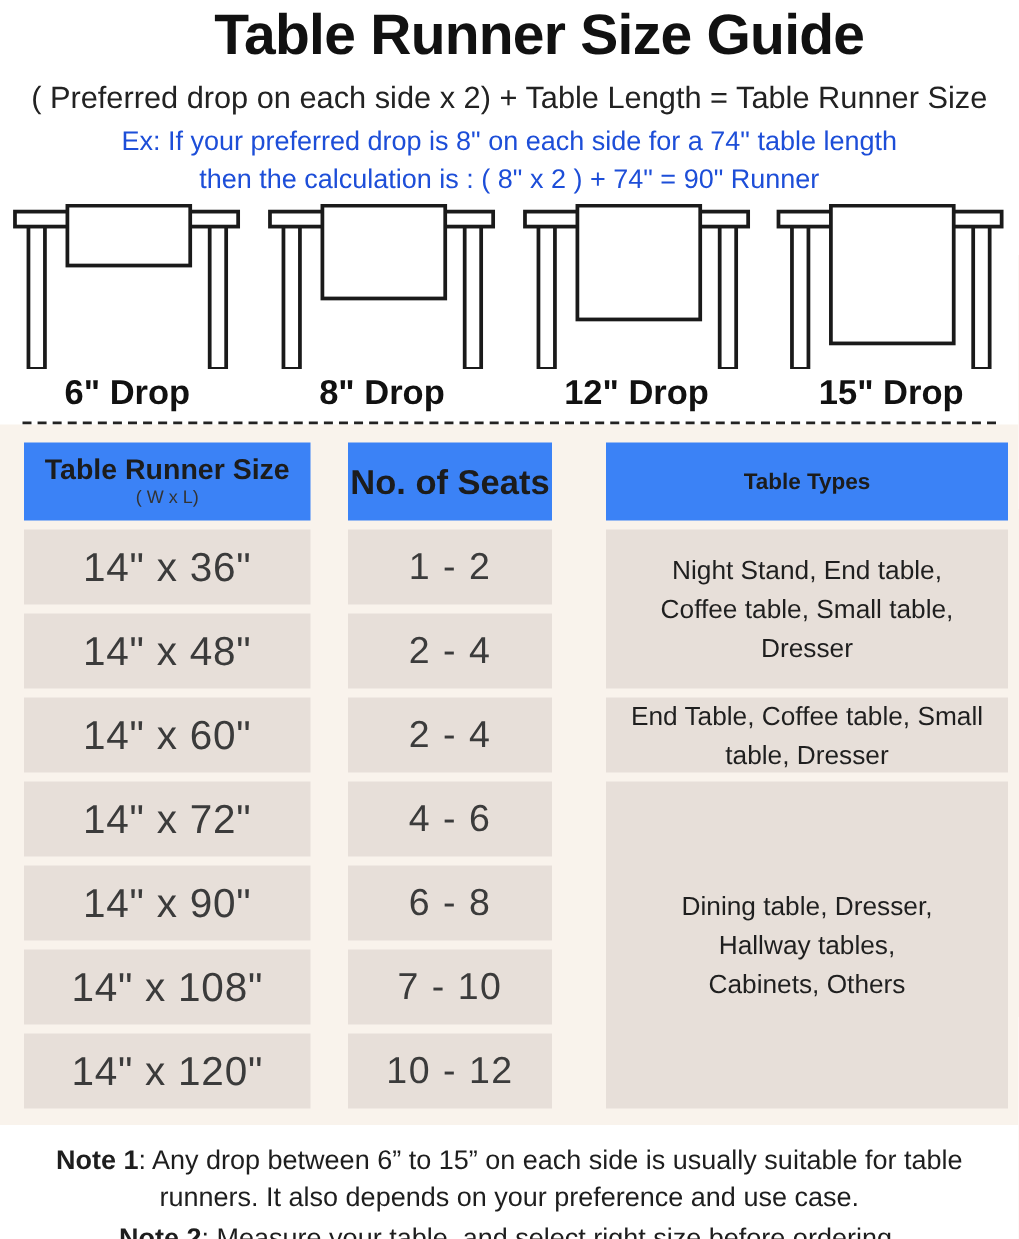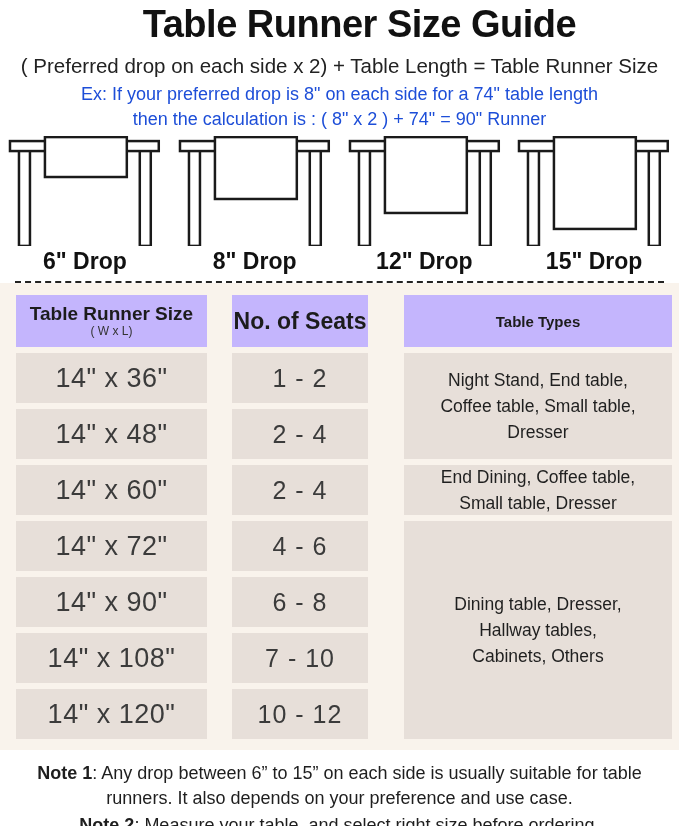--- a/index.html
+++ b/index.html
@@ -32,21 +32,21 @@
     display:grid;
     grid-template-columns:191px 25px 136px 36px 268px;
     grid-template-rows:52px repeat(7,50px);
     row-gap:6px;
   }
   .cell{
     background:#e7dfd9;
     display:flex;align-items:center;justify-content:center;
     flex-direction:column;
   }
-  .hcell{background:#c4b5fd;}
+  .hcell{background:#3b82f6;}
   .c1{grid-column:1;}
   .c2{grid-column:3;}
   .c3{grid-column:5;}
   .hdr-main{font-size:19px;font-weight:700;color:#1c1c1c;line-height:1.15;}
   .hdr-sub{font-size:12px;font-weight:400;color:#333;line-height:1.1;}
   .hdr-seats{font-size:23px;font-weight:700;color:#1c1c1c;}
   .hdr-types{font-size:15px;font-weight:700;color:#1c1c1c;}
   .size-val{font-size:27px;color:#3b3b3b;letter-spacing:0.5px;}
   .seats-val{font-size:25px;color:#3b3b3b;letter-spacing:1px;}
   .type-val{
@@ -138,21 +138,21 @@
 
       <div class="cell c2 seats-val" style="grid-row:2">1 - 2</div>
       <div class="cell c2 seats-val" style="grid-row:3">2 - 4</div>
       <div class="cell c2 seats-val" style="grid-row:4">2 - 4</div>
       <div class="cell c2 seats-val" style="grid-row:5">4 - 6</div>
       <div class="cell c2 seats-val" style="grid-row:6">6 - 8</div>
       <div class="cell c2 seats-val" style="grid-row:7">7 - 10</div>
       <div class="cell c2 seats-val" style="grid-row:8">10 - 12</div>
 
       <div class="cell c3 type-val" style="grid-row:2/4">Night Stand, End table, Coffee table, Small table, Dresser</div>
-      <div class="cell c3 type-val" style="grid-row:4/5">End Dining, Coffee table, Small table, Dresser</div>
+      <div class="cell c3 type-val" style="grid-row:4/5">End Table, Coffee table, Small table, Dresser</div>
       <div class="cell c3 type-val type-narrow" style="grid-row:5/9">Dining table, Dresser, Hallway tables, Cabinets, Others</div>
     </div>
   </section>
 
   <section class="notes-section">
     <p><span class="note-label">Note 1</span><span>: Any drop between 6” to 15” on each side is usually suitable for table runners. It also depends on your preference and use case.</span></p>
     <p><span class="note-label">Note 2</span><span>: Measure your table, and select right size before ordering.</span></p>
   </section>
 
 </div>

